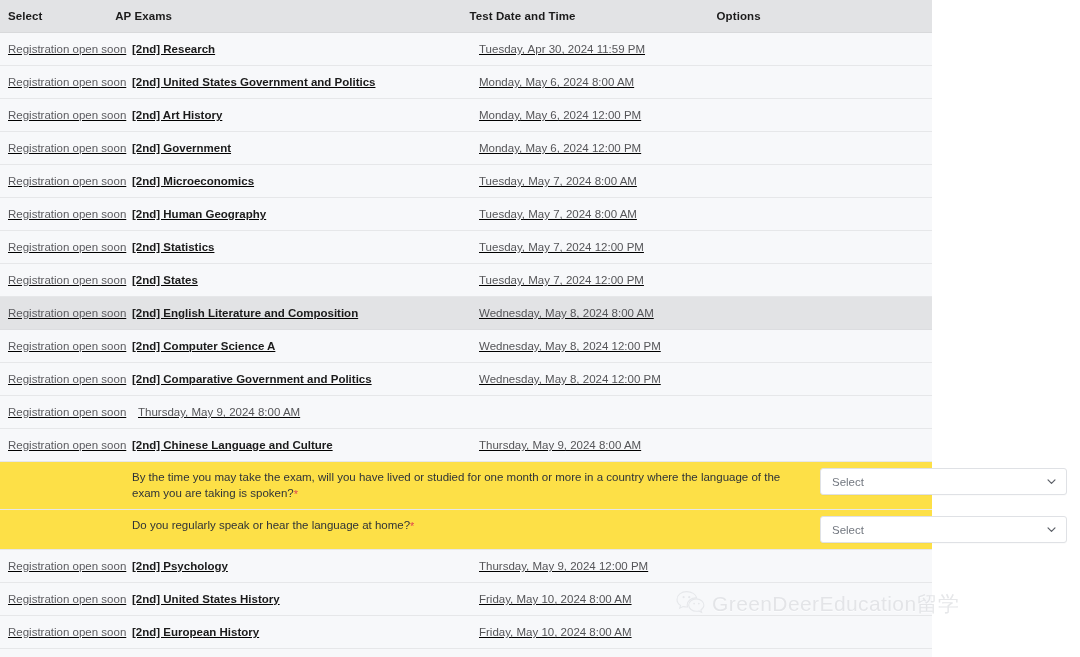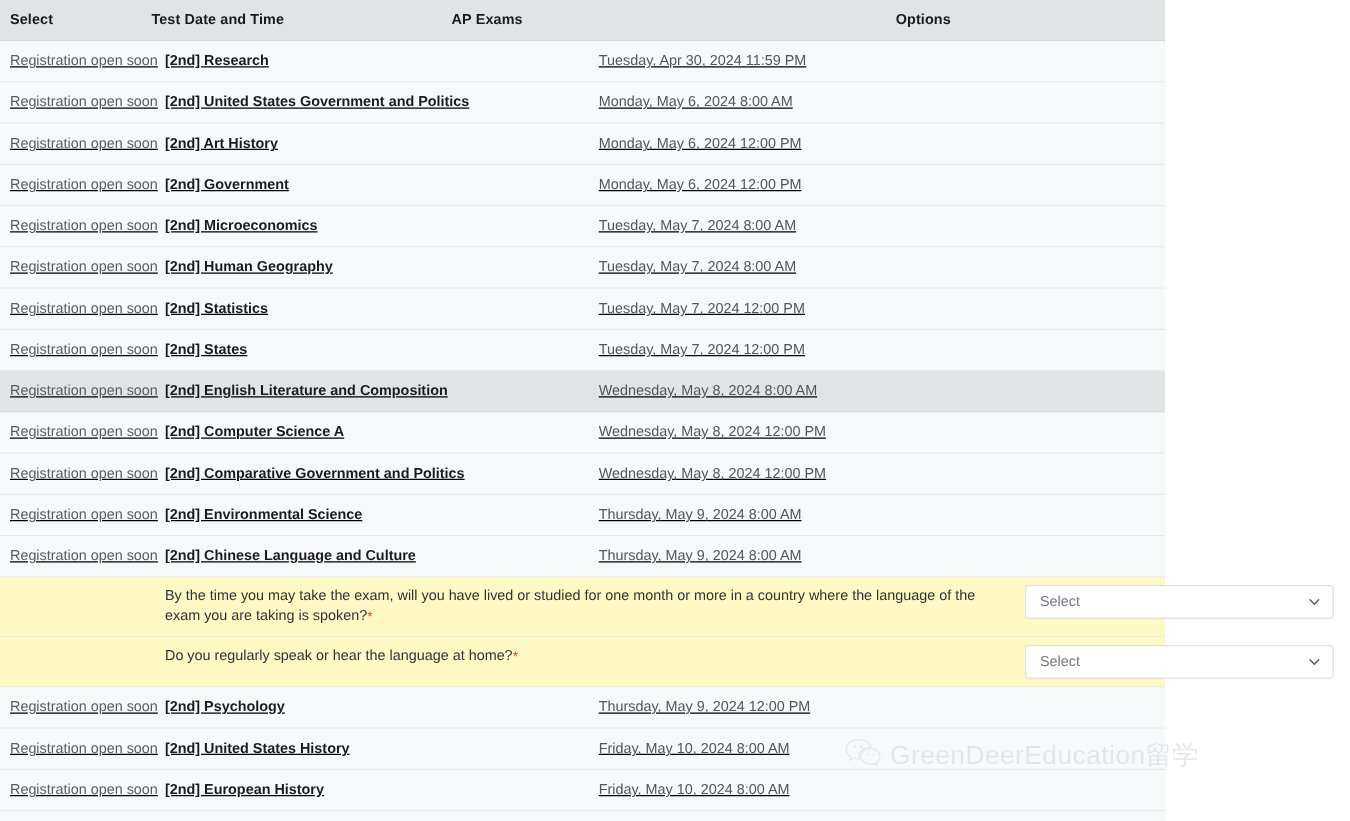--- a/index.html
+++ b/index.html
@@ -70,21 +70,21 @@
     font-size: 11.5px;
     color: #555558;
     white-space: nowrap;
   }
   .cell-options { font-size: 11.5px; }
 
   
   .qrow {
     display: flex;
     align-items: flex-start;
-    background: #fef9c3;
+    background: #fde047;
     border-bottom: 1px solid #e6e7e9;
     min-height: 36px;
   }
   .qrow-spacer { width: 127px; flex: none; }
   .qrow-text {
     width: 693px;
     flex: none;
     padding: 8px 14px 7px 5px;
     font-size: 11.5px;
     line-height: 15.5px;
@@ -138,22 +138,22 @@
     text-shadow: 0 1px 0 rgba(255,255,255,.9);
   }
 </style>
 </head>
 <body>
 
 <div class="exam-table">
 
   <div class="table-header">
     <div class="th col-select">Select</div>
+    <div class="th col-exam">AP Exams</div>
     <div class="th col-date">Test Date and Time</div>
-    <div class="th col-exam">AP Exams</div>
     <div class="th col-options">Options</div>
   </div>
 
   <div id="table-body">
       <div class="row">
         <div class="col-select cell-status">Registration open soon</div>
         <div class="col-exam cell-exam">[2nd] Research</div>
         <div class="col-date cell-date">Tuesday, Apr 30, 2024 11:59 PM</div>
         <div class="col-options cell-options"></div>
       </div>
@@ -212,21 +212,20 @@
         <div class="col-options cell-options"></div>
       </div>
       <div class="row">
         <div class="col-select cell-status">Registration open soon</div>
         <div class="col-exam cell-exam">[2nd] Comparative Government and Politics</div>
         <div class="col-date cell-date">Wednesday, May 8, 2024 12:00 PM</div>
         <div class="col-options cell-options"></div>
       </div>
       <div class="row">
         <div class="col-select cell-status">Registration open soon</div>
-        <div class="col-exam cell-exam">[2nd] Environmental Science</div>
         <div class="col-date cell-date">Thursday, May 9, 2024 8:00 AM</div>
         <div class="col-options cell-options"></div>
       </div>
       <div class="row">
         <div class="col-select cell-status">Registration open soon</div>
         <div class="col-exam cell-exam">[2nd] Chinese Language and Culture</div>
         <div class="col-date cell-date">Thursday, May 9, 2024 8:00 AM</div>
         <div class="col-options cell-options"></div>
       </div>
       <div class="qrow">

